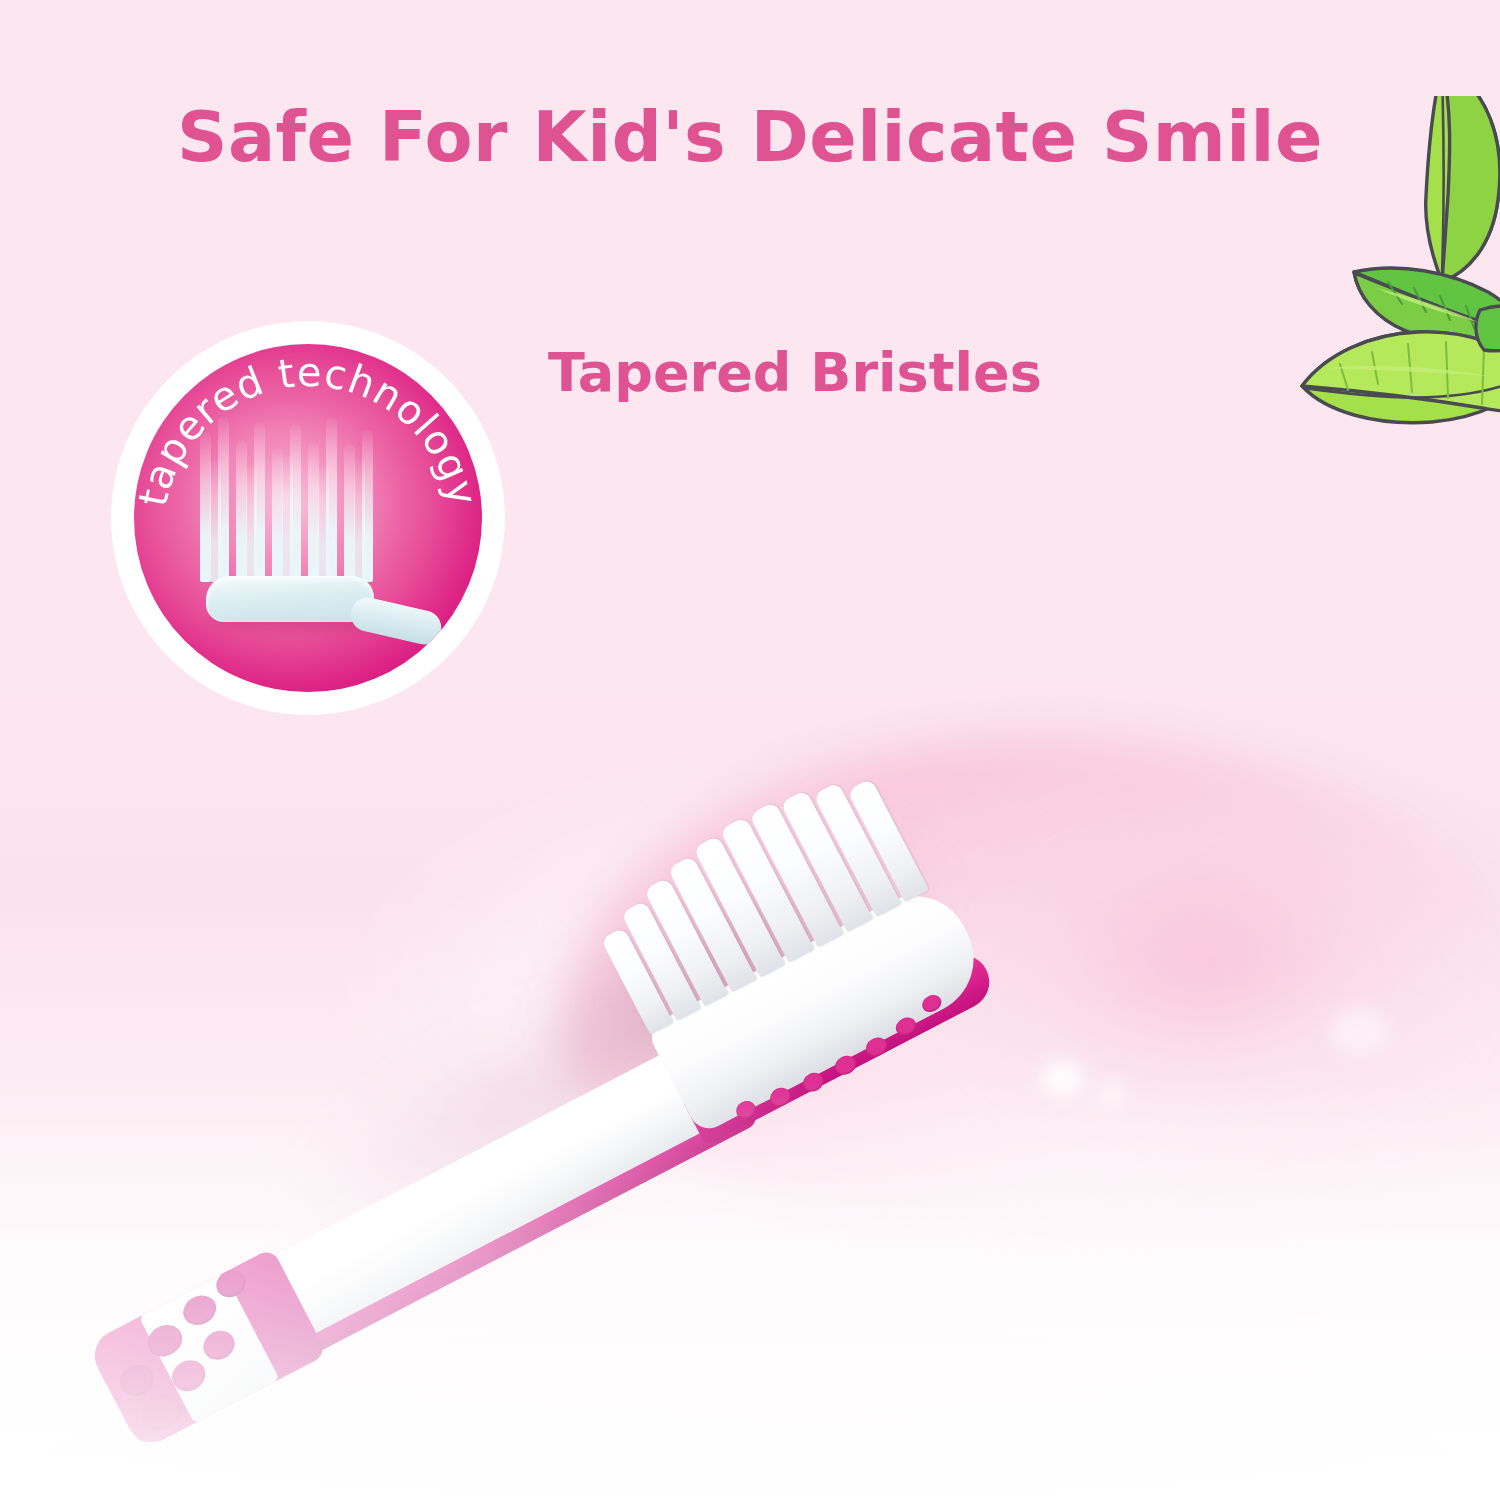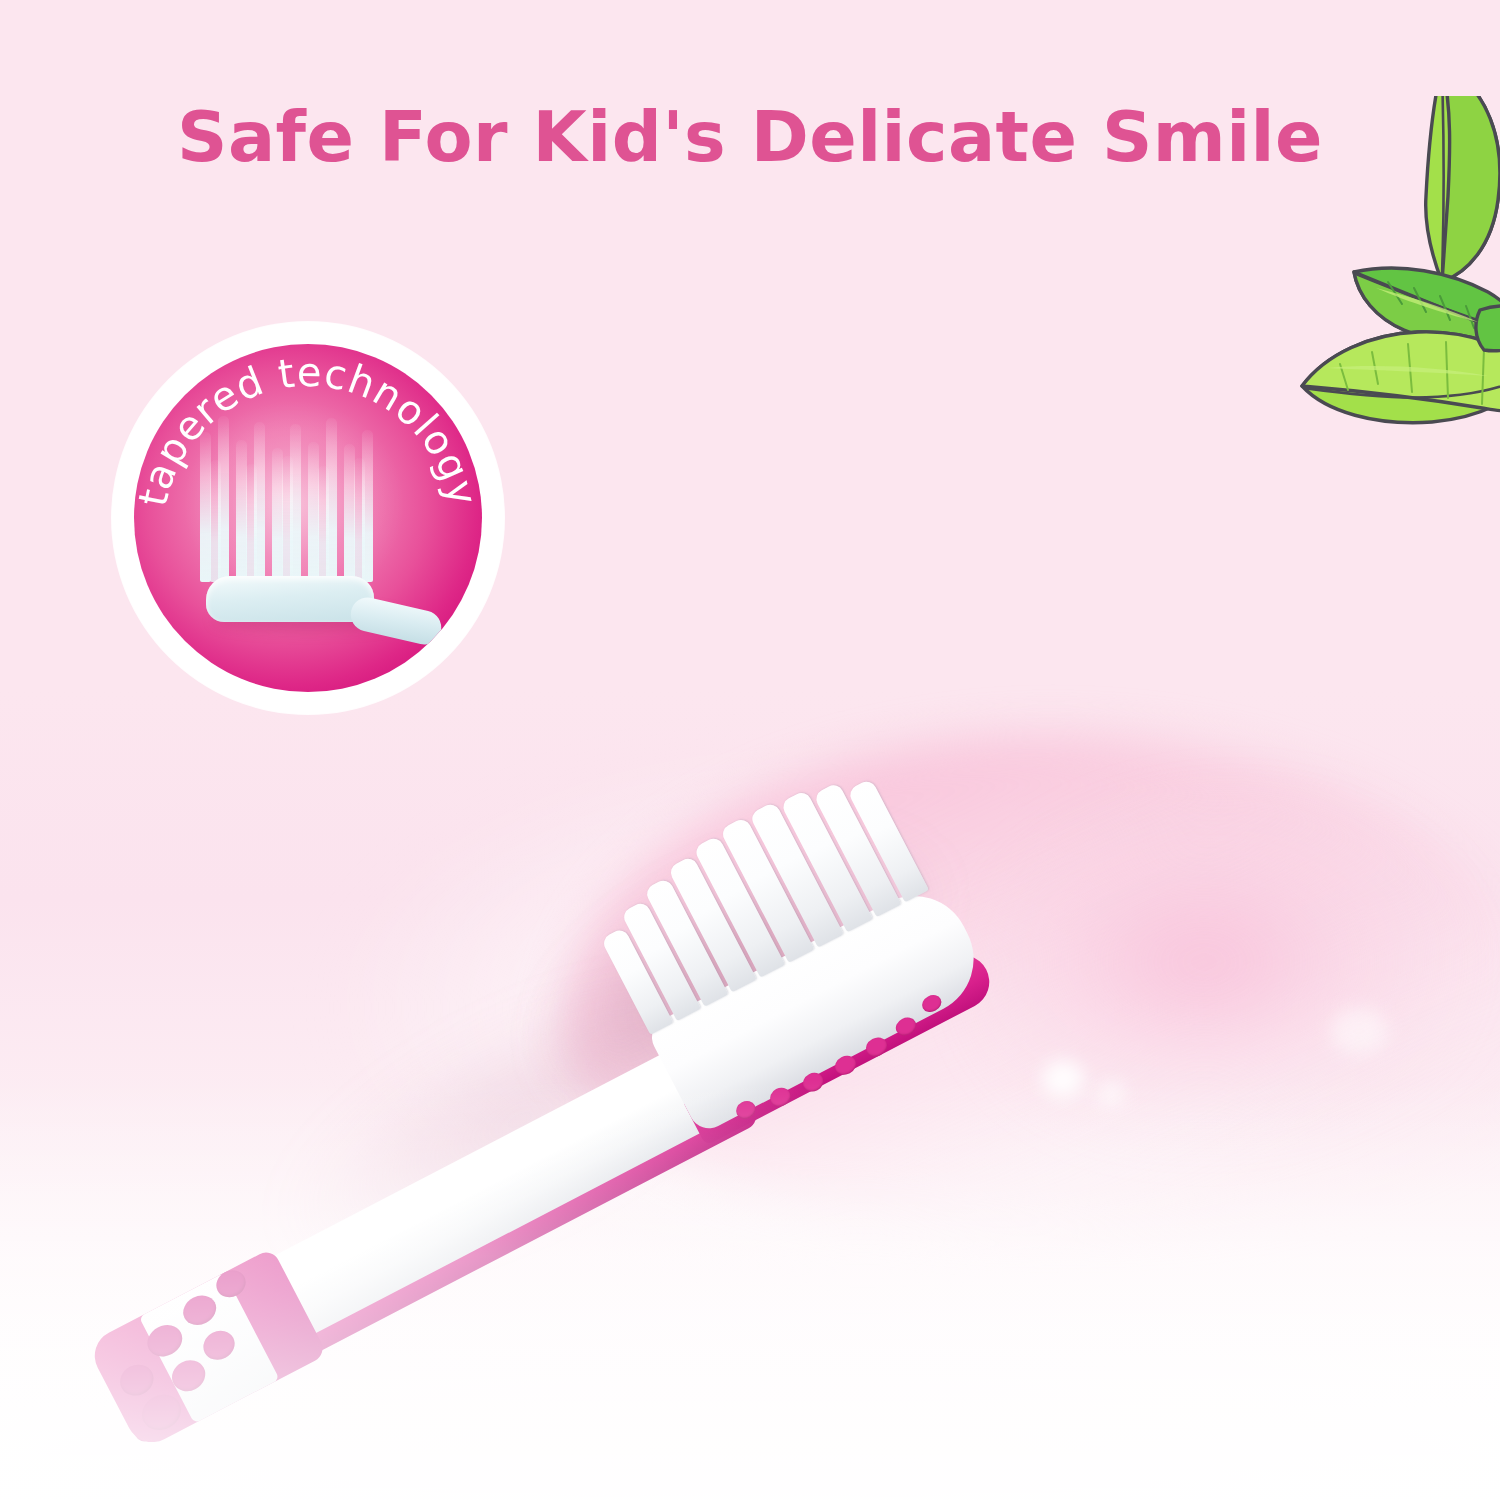--- a/index.html
+++ b/index.html
@@ -425,20 +425,21 @@
             <path id="arcpath" d="M 30 186 A 144 144 0 0 1 318 186"></path>
           </defs>
           <text>
             <textPath href="#arcpath" startOffset="50%" text-anchor="middle">tapered technology</textPath>
           </text>
         </svg>
       </div>
     </div>
 
     <div class="feature-text">
+      <h2 class="feature-title">Tapered Bristles</h2>
     </div>
   </div>
 
   <div class="product">
     <div class="prod-shadow"></div>
     <div class="prod-shadow2"></div>
 
     <div class="brush">
 
       <div class="handle-pink"></div>

